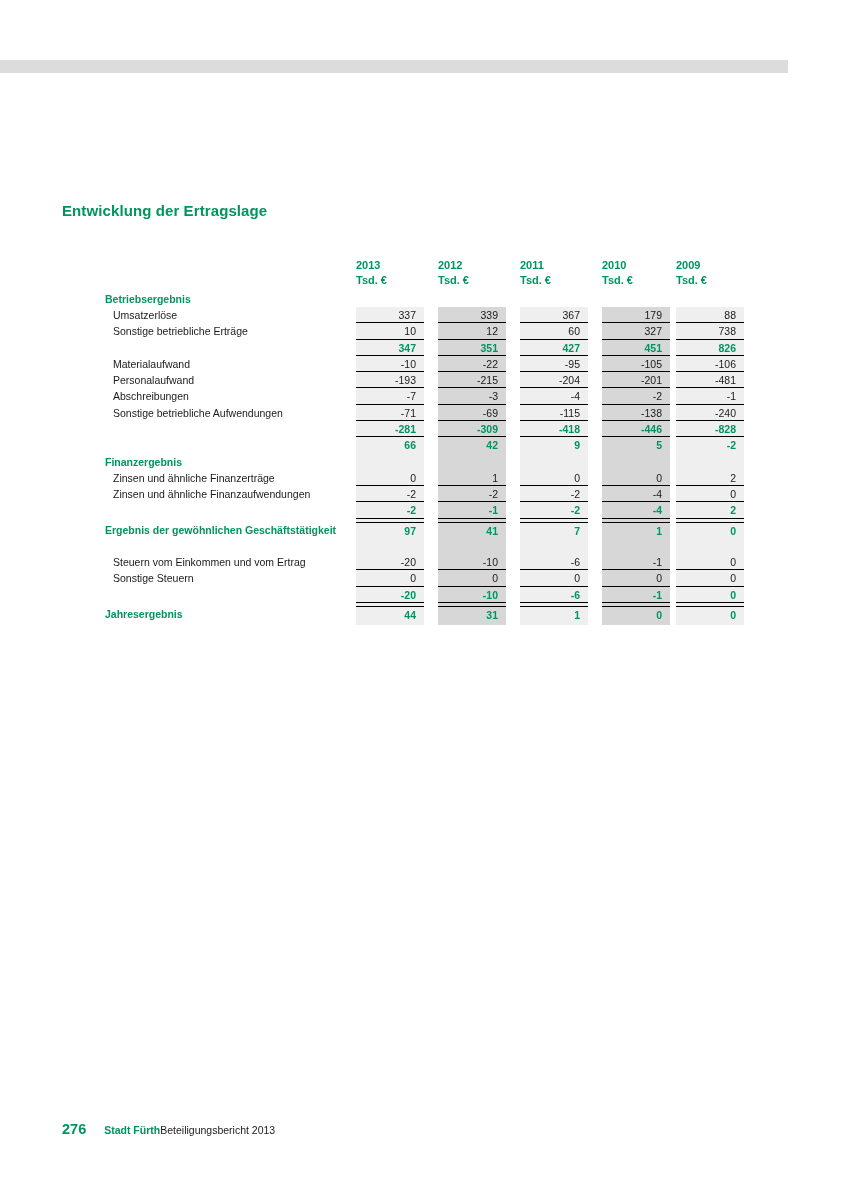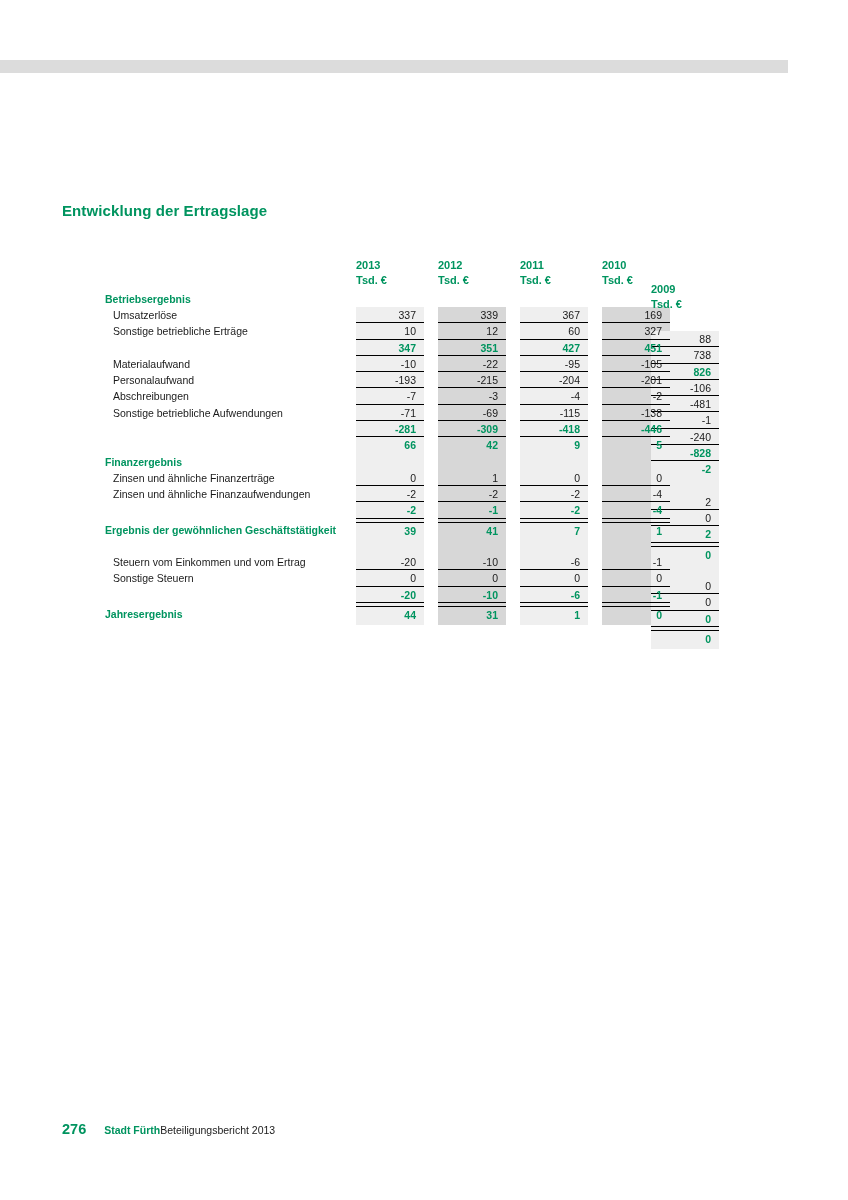--- a/index.html
+++ b/index.html
@@ -37,21 +37,21 @@
     height: 318px;
     width: 68px;
     z-index: 0;
   }
   .shade.light { background: var(--shade-light, #efefef); }
   .shade.dark  { background: var(--shade-dark, #d7d7d7); }
   .colpos0 { left: 251px; }
   .colpos1 { left: 333px; }
   .colpos2 { left: 415px; }
   .colpos3 { left: 497px; }
-  .colpos4 { left: 546px; margin-top: 24px; }
+  .colpos4 { left: 571px; }
 
   .thead { position: relative; height: 33px; z-index: 1; }
   .thead .year, .thead .unit {
     position: absolute;
     width: 68px;
     font-size: 11px;
     font-weight: 700;
     color: var(--green, #00945f);
   }
   .thead .year { top: 1px; }
@@ -147,21 +147,21 @@
       </div>
     <div class="rows">
         <div class="row section">
           <span class="rowlabel">Betriebsergebnis</span>
         </div>
         <div class="row item indent">
           <span class="rowlabel">Umsatzerlöse</span>
           <span class="cell colpos0">337</span>
           <span class="cell colpos1">339</span>
           <span class="cell colpos2">367</span>
-          <span class="cell colpos3">169</span>
+          <span class="cell colpos3">179</span>
           <span class="cell colpos4">88</span>
         </div>
         <div class="row item indent">
           <span class="rowlabel">Sonstige betriebliche Erträge</span>
           <span class="cell colpos0">10</span>
           <span class="cell colpos1">12</span>
           <span class="cell colpos2">60</span>
           <span class="cell colpos3">327</span>
           <span class="cell colpos4">738</span>
         </div>
@@ -240,21 +240,21 @@
         <div class="row subtotal">
           <span class="cell colpos0">-2</span>
           <span class="cell colpos1">-1</span>
           <span class="cell colpos2">-2</span>
           <span class="cell colpos3">-4</span>
           <span class="cell colpos4">2</span>
         </div>
         <div class="row gap"></div>
         <div class="row result topline">
           <span class="rowlabel">Ergebnis der gewöhnlichen Geschäftstätigkeit</span>
-          <span class="cell colpos0">39</span>
+          <span class="cell colpos0">97</span>
           <span class="cell colpos1">41</span>
           <span class="cell colpos2">7</span>
           <span class="cell colpos3">1</span>
           <span class="cell colpos4">0</span>
         </div>
         <div class="row spacer"></div>
         <div class="row item indent">
           <span class="rowlabel">Steuern vom Einkommen und vom Ertrag</span>
           <span class="cell colpos0">-20</span>
           <span class="cell colpos1">-10</span>

